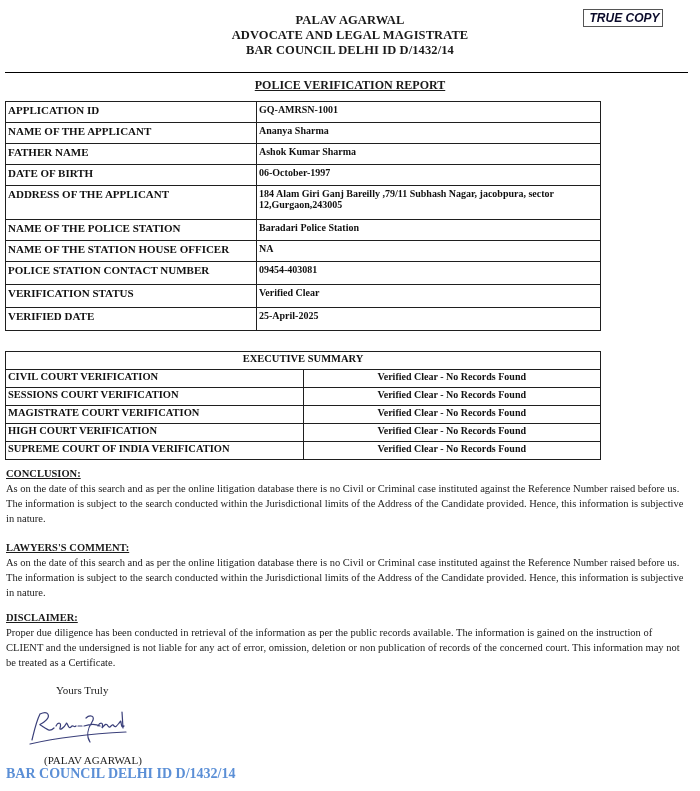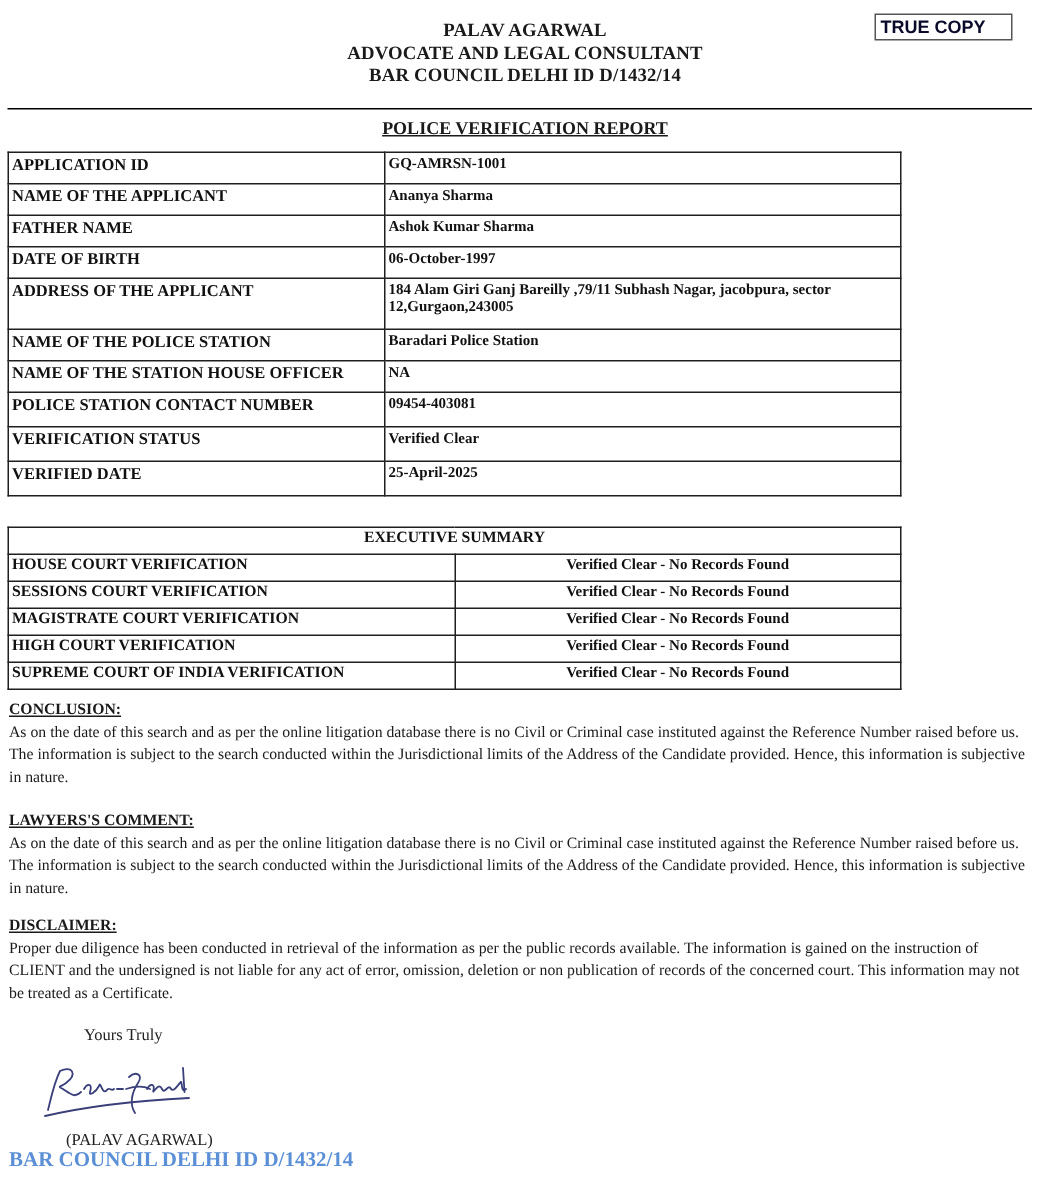--- a/index.html
+++ b/index.html
@@ -1,24 +1,24 @@
 <!DOCTYPE html>
 <html><head>
 <meta charset="utf-8">
 <style>
   html, body { margin: 0; padding: 0; background: #ffffff; }
   body { width: 700px; height: 791px; position: relative; overflow: hidden;
          font-family: "DejaVu Serif", "Liberation Serif", serif; color: #000; }
   .header { position: absolute; top: 13px; left: 0; width: 700px; text-align: center;
             font-family: "Liberation Serif", serif; font-weight: bold; font-size: 12.5px;
             line-height: 15px; color: #1a1a1a; letter-spacing: 0.1px; }
-  .true-copy { position: absolute; left: 583px; top: 9px; width: 92px; height: 18px;
+  .true-copy { position: absolute; left: 583px; top: 9px; width: 80px; height: 18px;
                border: 1.5px solid #555; box-sizing: border-box; font-family: "Liberation Sans", sans-serif;
-               font-weight: bold; font-size: 12px; line-height: 16px;
-               padding-left: 3px; color: #0a0a2a; }
+               font-style: italic; font-weight: bold; font-size: 12px; line-height: 16px;
+               padding-left: 3px; color: #0a0a2a; text-align: center; }
   .rule { position: absolute; left: 5px; top: 72px; width: 683px; height: 0;
           border-top: 1.5px solid #000; }
   .report-title { position: absolute; top: 78px; left: 0; width: 700px; text-align: center;
                   font-family: "Liberation Serif", serif; font-weight: bold; font-size: 12px;
                   text-decoration: underline; color: #1a1a1a; }
   table { border-collapse: collapse; position: absolute; left: 5px; width: 596px; table-layout: fixed; }
   td { border: 1.5px solid #1f1f1f; font-family: "Liberation Serif", serif; font-weight: bold;
        font-size: 10.5px; padding: 0 2px; vertical-align: top; color: #111; }
   #details td { height: 18px; padding-top: 2px; }
   #details td.key { width: 246px; font-size: 11px; }
@@ -36,21 +36,21 @@
   .signature { position: absolute; left: 26px; top: 702px; width: 110px; height: 50px; }
   .sign-name { position: absolute; left: 44px; top: 754px; font-family: "Liberation Serif", serif; font-size: 11px; color: #222; }
   .sign-id { position: absolute; left: 6px; top: 766px; font-family: "Liberation Serif", serif; font-weight: bold;
              font-size: 14px; color: #5b8fd6; }
 </style>
 </head>
 <body>
 
 <div class="header">
   <div>PALAV AGARWAL</div>
-  <div>ADVOCATE AND LEGAL CONSULTANT</div>
+  <div>ADVOCATE AND LEGAL MAGISTRATE</div>
   <div>BAR COUNCIL DELHI ID D/1432/14</div>
 </div>
 <div class="true-copy">TRUE COPY</div>
 <div class="rule"></div>
 <div class="report-title">POLICE VERIFICATION REPORT</div>
 
 <table id="details" style="top:101px;">
   <tbody>
       <tr>
         <td class="key">APPLICATION ID</td>
@@ -94,21 +94,21 @@
       </tr>
 </tbody>
   </table>
 
 <table id="summary" style="top:351px;">
   <tbody>
       <tr>
         <td class="head" colspan="2">EXECUTIVE SUMMARY</td>
       </tr>
   <tr>
-        <td class="key">HOUSE COURT VERIFICATION</td>
+        <td class="key">CIVIL COURT VERIFICATION</td>
         <td class="status">Verified Clear - No Records Found</td>
       </tr>
   <tr>
         <td class="key">SESSIONS COURT VERIFICATION</td>
         <td class="status">Verified Clear - No Records Found</td>
       </tr>
   <tr>
         <td class="key">MAGISTRATE COURT VERIFICATION</td>
         <td class="status">Verified Clear - No Records Found</td>
       </tr>

